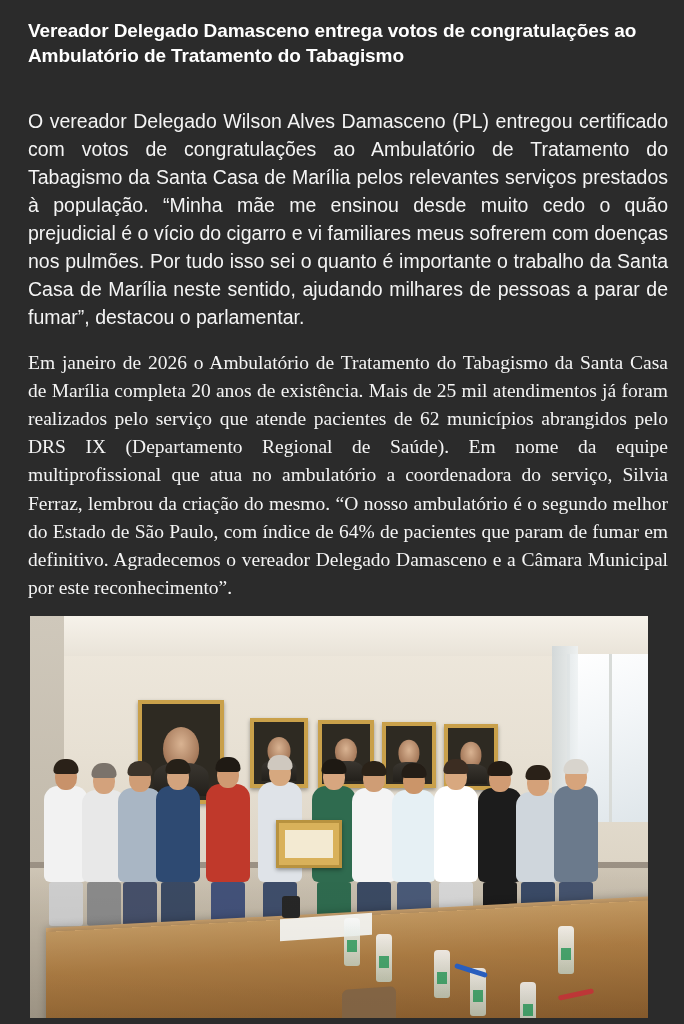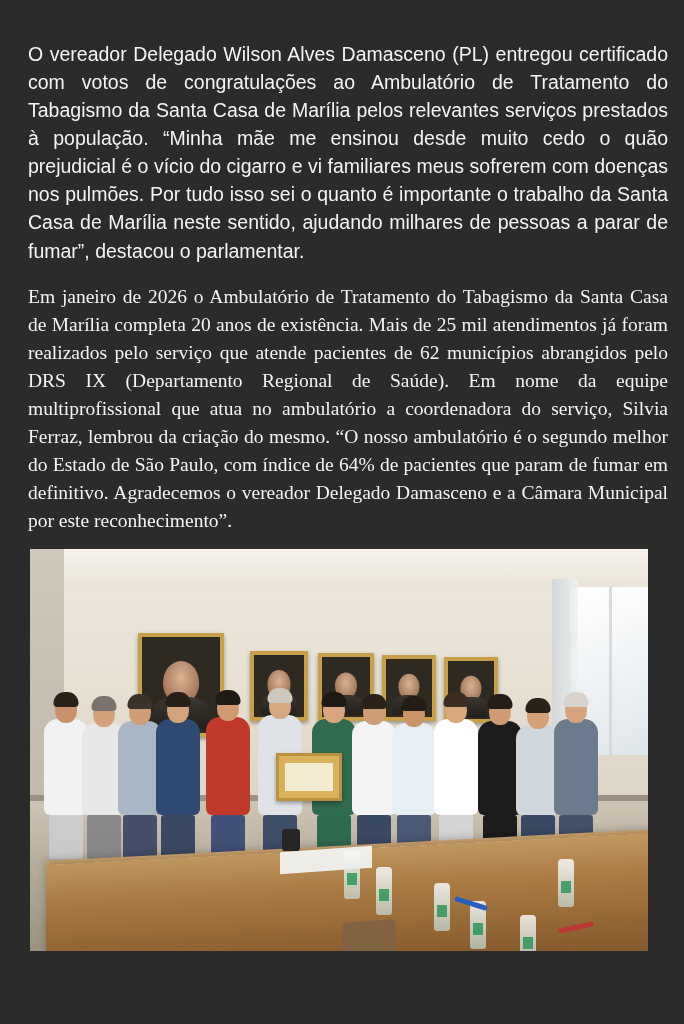--- a/index.html
+++ b/index.html
@@ -25,21 +25,21 @@
   .headline {
     font-size: 19px;
     line-height: 1.33;
     font-weight: bold;
     color: #ffffff;
     margin: 0 0 4px 0;
     letter-spacing: -0.1px;
     max-width: 648px;
   }
   .body-block {
-    margin-top: 22px;
+    margin-top: 38px;
   }
   p.para {
     font-size: 19.5px;
     line-height: 1.44;
     text-align: justify;
     color: #f4f4f4;
     margin: 0 0 18px 0;
     max-width: 648px;
     hyphens: none;
   }
@@ -243,20 +243,21 @@
     position: absolute; inset: 0;
     background: linear-gradient(180deg, rgba(0,0,0,0) 60%, rgba(0,0,0,.07) 100%);
     pointer-events: none;
   }
 </style>
 </head>
 <body>
 
 <div class="page">
 
+  <h1 class="headline">Vereador Delegado Damasceno entrega votos de congratulações ao Ambulatório de Tratamento do Tabagismo</h1>
 
   <div class="body-block">
     <p class="para">O vereador Delegado Wilson Alves Damasceno (PL) entregou certificado com votos de congratulações ao Ambulatório de Tratamento do Tabagismo da Santa Casa de Marília pelos relevantes serviços prestados à população. “Minha mãe me ensinou desde muito cedo o quão prejudicial é o vício do cigarro e vi familiares meus sofrerem com doenças nos pulmões. Por tudo isso sei o quanto é importante o trabalho da Santa Casa de Marília neste sentido, ajudando milhares de pessoas a parar de fumar”, destacou o parlamentar.</p>
     <p class="para">Em janeiro de 2026 o Ambulatório de Tratamento do Tabagismo da Santa Casa de Marília completa 20 anos de existência. Mais de 25 mil atendimentos já foram realizados pelo serviço que atende pacientes de 62 municípios abrangidos pelo DRS IX (Departamento Regional de Saúde). Em nome da equipe multiprofissional que atua no ambulatório a coordenadora do serviço, Silvia Ferraz, lembrou da criação do mesmo. “O nosso ambulatório é o segundo melhor do Estado de São Paulo, com índice de 64% de pacientes que param de fumar em definitivo. Agradecemos o vereador Delegado Damasceno e a Câmara Municipal por este reconhecimento”.</p>
   </div>
 
   <div class="photo-wrap">
     <div class="photo">
       <div class="wall"></div>
       <div class="ceiling"></div>

